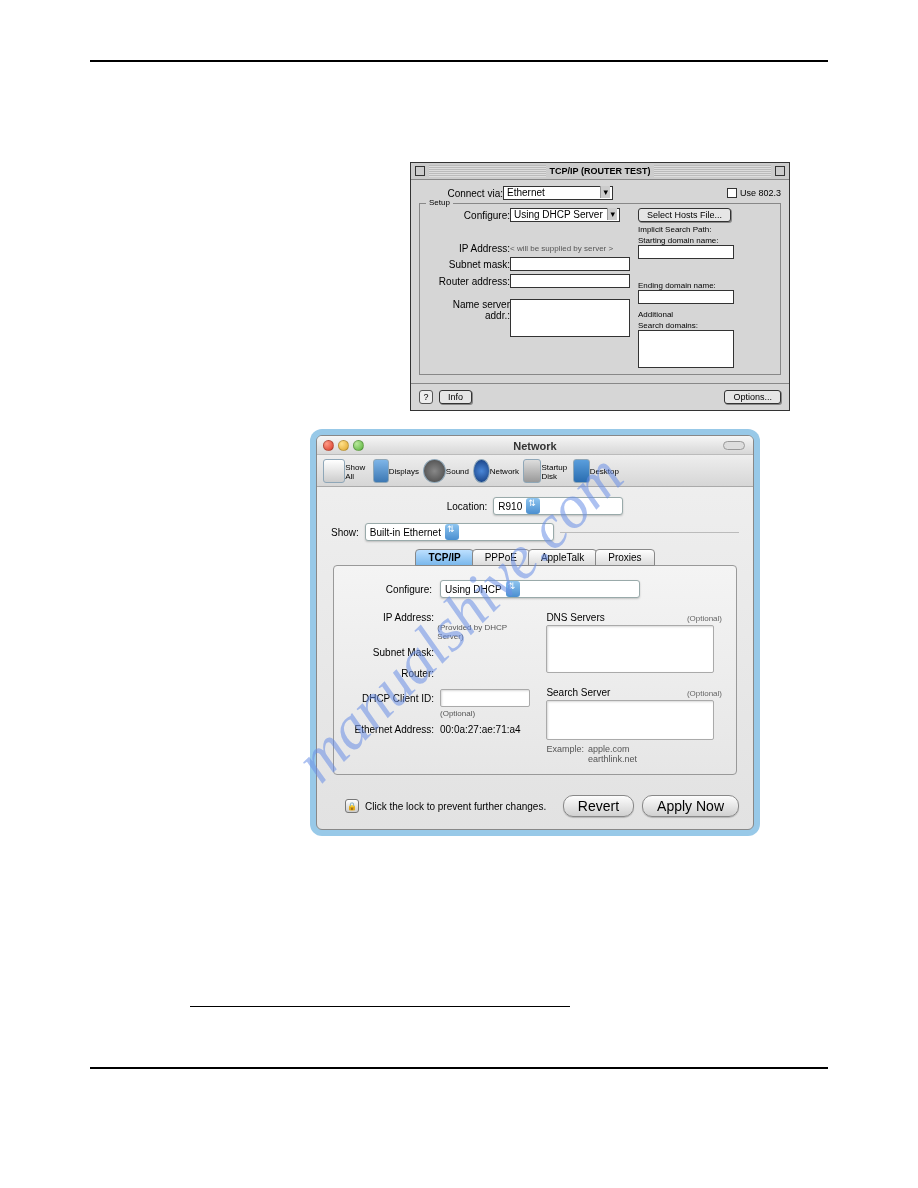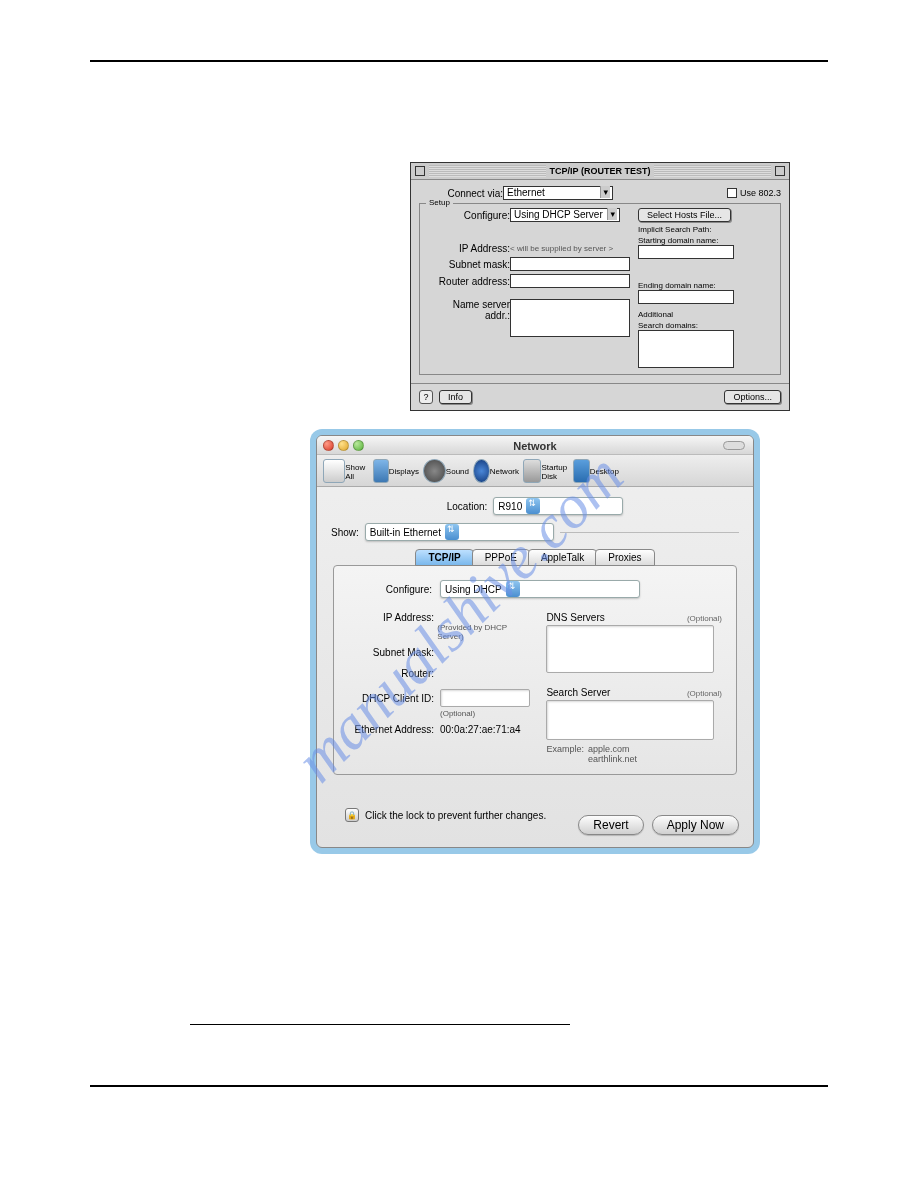--- a/index.html
+++ b/index.html
@@ -80,21 +80,21 @@
 .info-row .lbl { width: 92px; text-align: right; padding-right: 6px; }
 .info-row .sub { font-size: 8px; color: #555; }
 .aqua-text { border: 1px solid #aaa; background: #fff; height: 18px; width: 90px; box-shadow: inset 1px 1px 2px rgba(0,0,0,.15); border-radius: 2px; }
 .aqua-area { border: 1px solid #aaa; background: #fff; width: 168px; box-shadow: inset 1px 1px 2px rgba(0,0,0,.15); border-radius: 2px; }
 .opt { font-size: 8px; color: #666; }
 .sect-h { display: flex; justify-content: space-between; align-items: baseline; margin-bottom: 2px; }
 
 .osx-footer { display: flex; align-items: center; justify-content: space-between; padding: 8px 14px 12px 28px; font-size: 10px; }
 .lock-icon { width: 14px; height: 14px; border: 1px solid #777; border-radius: 3px; background: linear-gradient(#fff,#ccc); display: inline-flex; align-items: center; justify-content: center; margin-right: 6px; }
 .lock-icon::before { content: "🔒"; font-size: 8px; }
-.aqua-btn { background: linear-gradient(#fdfdfd,#d0d0d0); border: 1px solid #888; border-radius: 10px; padding: 2px 14px; font-size: 12px; box-shadow: 0 1px 1px rgba(0,0,0,.2); margin-top: 20px; }
+.aqua-btn { background: linear-gradient(#fdfdfd,#d0d0d0); border: 1px solid #888; border-radius: 10px; padding: 2px 14px; font-size: 14px; box-shadow: 0 1px 1px rgba(0,0,0,.2); }
 
 
 .uline { border-bottom: 1px solid #000; width: 380px; margin: 170px 0 0 100px; }
 </style>
 </head>
 <body>
 
 <div class="page">
 <div class="hr-top"></div>
 

